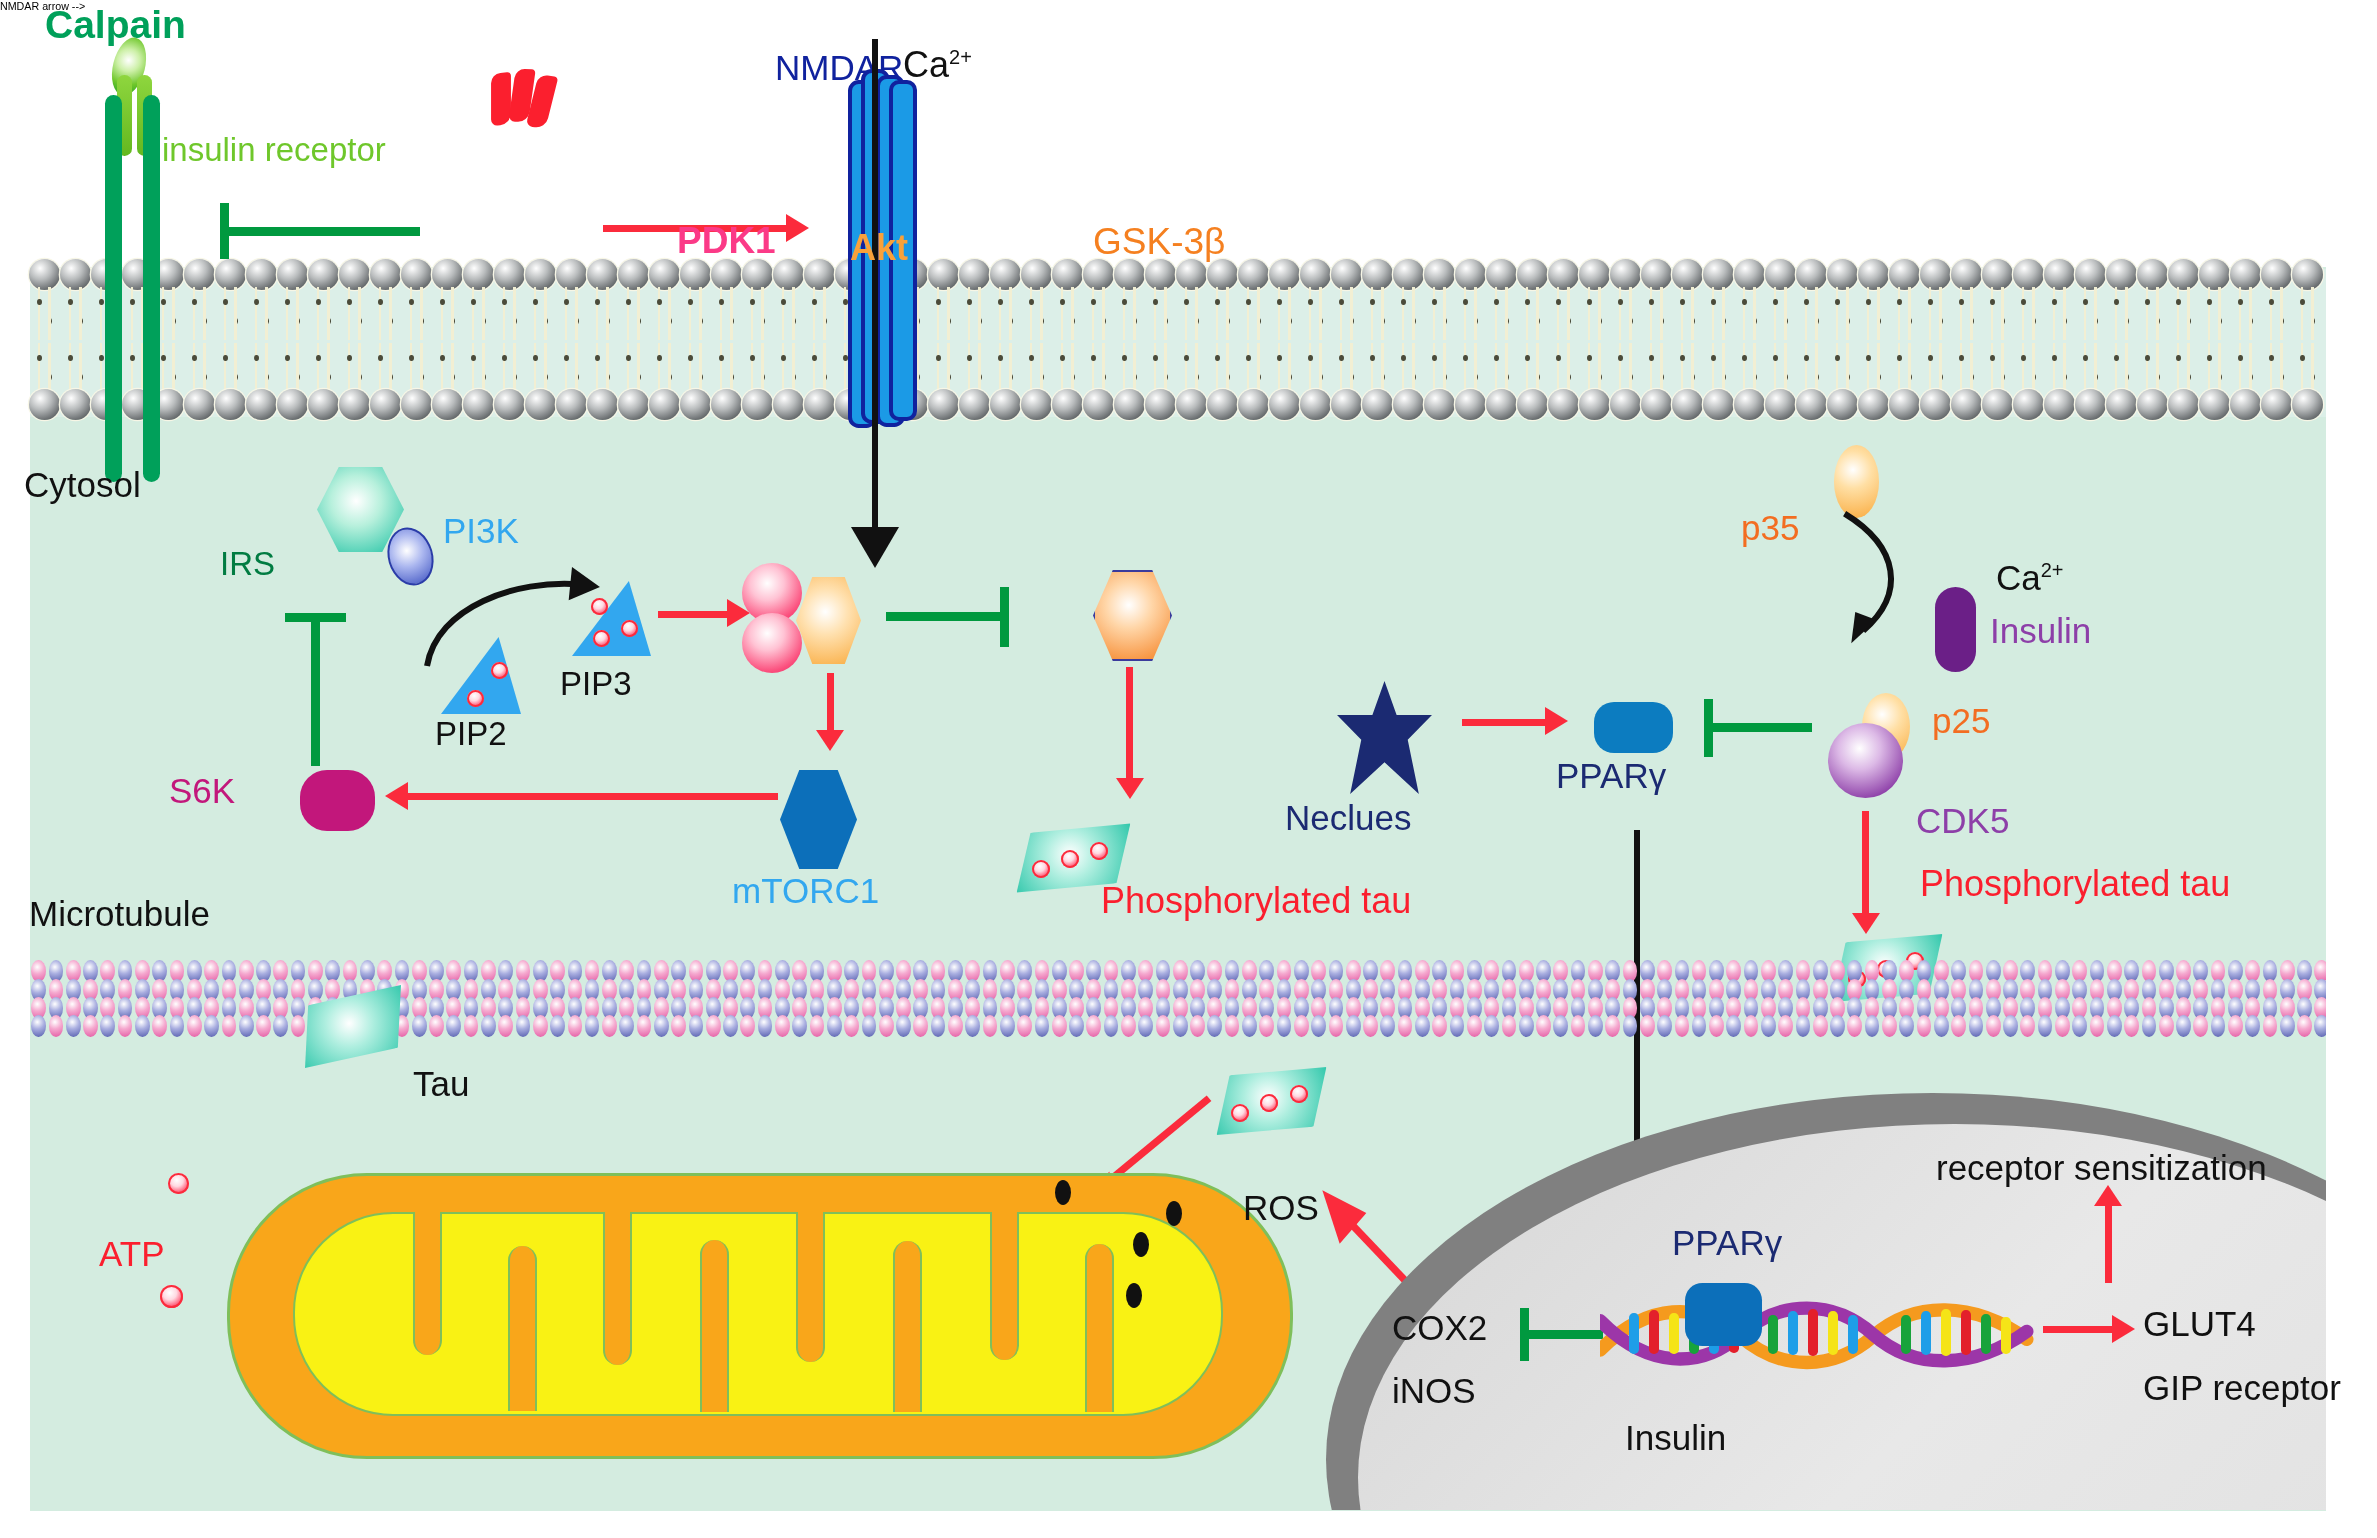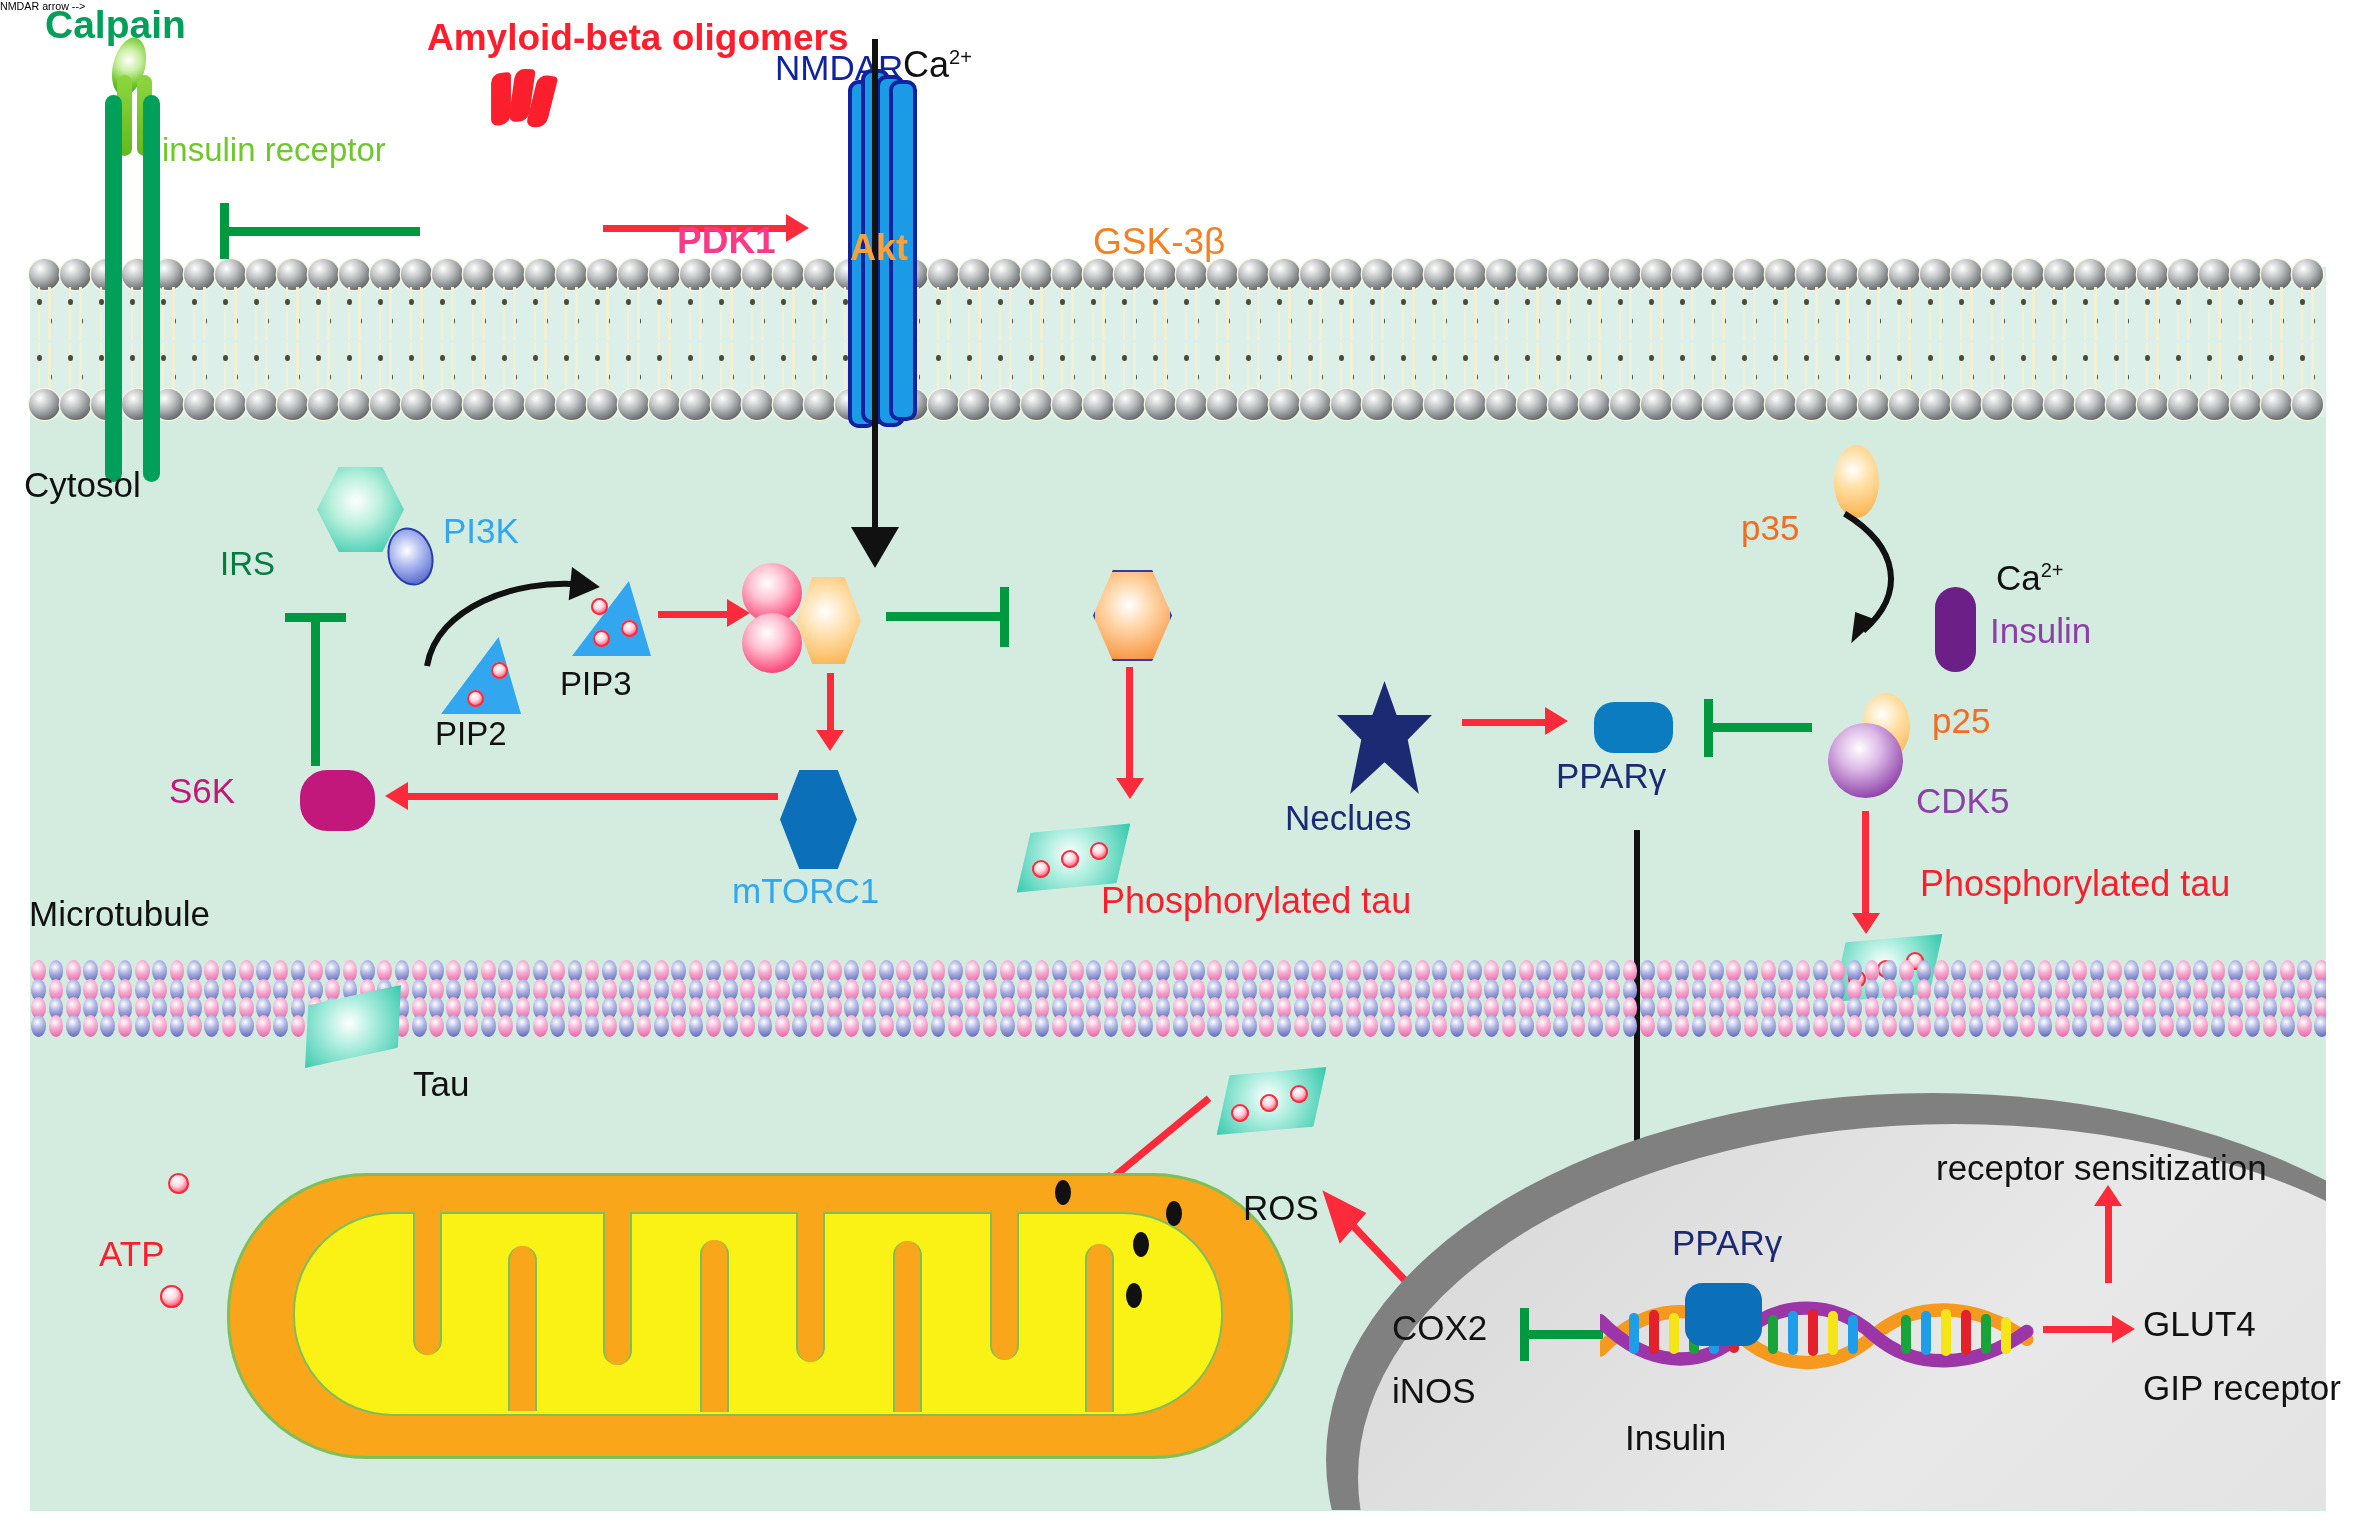--- a/index.html
+++ b/index.html
@@ -849,21 +849,20 @@
   </div>
   <div class="lbl" style="left:162px;top:133px;font-size:33px;color:#6fc72b;">insulin receptor</div>
 
   
   <div>
     <div class="hline green" style="left:220px;top:227px;width:200px;"></div>
     <div class="inhib-cap" style="left:220px;top:203px;width:8.7px;height:56px;"></div>
   </div>
 
   
-  <div class="lbl" style="left:427px;top:18.7px;font-size:37px;font-weight:bold;color:#fb1f2e;">Amyloid-beta oligomers</div>
   <div>
     <div class="shape" style="left:491px;top:73px;width:20px;height:52px;background:#fb1f2e;
          border-radius:9.3px 4px 10.7px 6.7px;transform:rotate(-6deg) skewX(-6deg);"></div>
     <div class="shape" style="left:512px;top:69px;width:20px;height:53px;background:#fb1f2e;
          border-radius:9.3px 4px 10.7px 6.7px;transform:rotate(2deg) skewX(-6deg);"></div>
     <div class="shape" style="left:532px;top:75px;width:20px;height:53px;background:#fb1f2e;
          border-radius:9.3px 4px 10.7px 6.7px;transform:rotate(8deg) skewX(-6deg);"></div>
   </div>
 
    NMDAR arrow --&gt;
@@ -1042,21 +1041,21 @@
     <span>Ca</span><sup style="font-size:20px">2+</sup>
   </div>
   <div class="lbl" style="left:1990px;top:613px;font-size:35px;color:#8d3fa8;">Insulin</div>
 
   
   <div class="shape" style="left:1862px;top:693px;width:48px;height:67px;border-radius:50%;
               background:radial-gradient(circle at 42% 32%,#ffffff 0%,#ffdfa4 36%,#f9a93a 100%);"></div>
   <div class="shape" style="left:1828px;top:723px;width:75px;height:75px;border-radius:50%;
               background:radial-gradient(circle at 42% 34%,#ffffff 0%,#dcb9e6 32%,#8d3fa8 78%,#6b1f87 100%);"></div>
   <div class="lbl" style="left:1932px;top:703px;font-size:35px;color:#f36d21;">p25</div>
-  <div class="lbl" style="left:1916px;top:783px;font-size:35px;color:#8d3fa8;">CDK5</div>
+  <div class="lbl" style="left:1916px;top:803px;font-size:35px;color:#8d3fa8;">CDK5</div>
 
   
   <div>
     <div class="vline red" style="left:1862px;top:811px;width:7.3px;height:107px;"></div>
     <div class="arrowD" style="left:1852px;top:913px;"></div>
   </div>
 
   
   <div class="lbl" style="left:1920px;top:866px;font-size:36px;color:#fb1f2e;">Phosphorylated tau</div>
   <div class="shape rhomb" style="left:1826px;top:933px;width:123px;height:70px;transform:rotate(-14deg);

